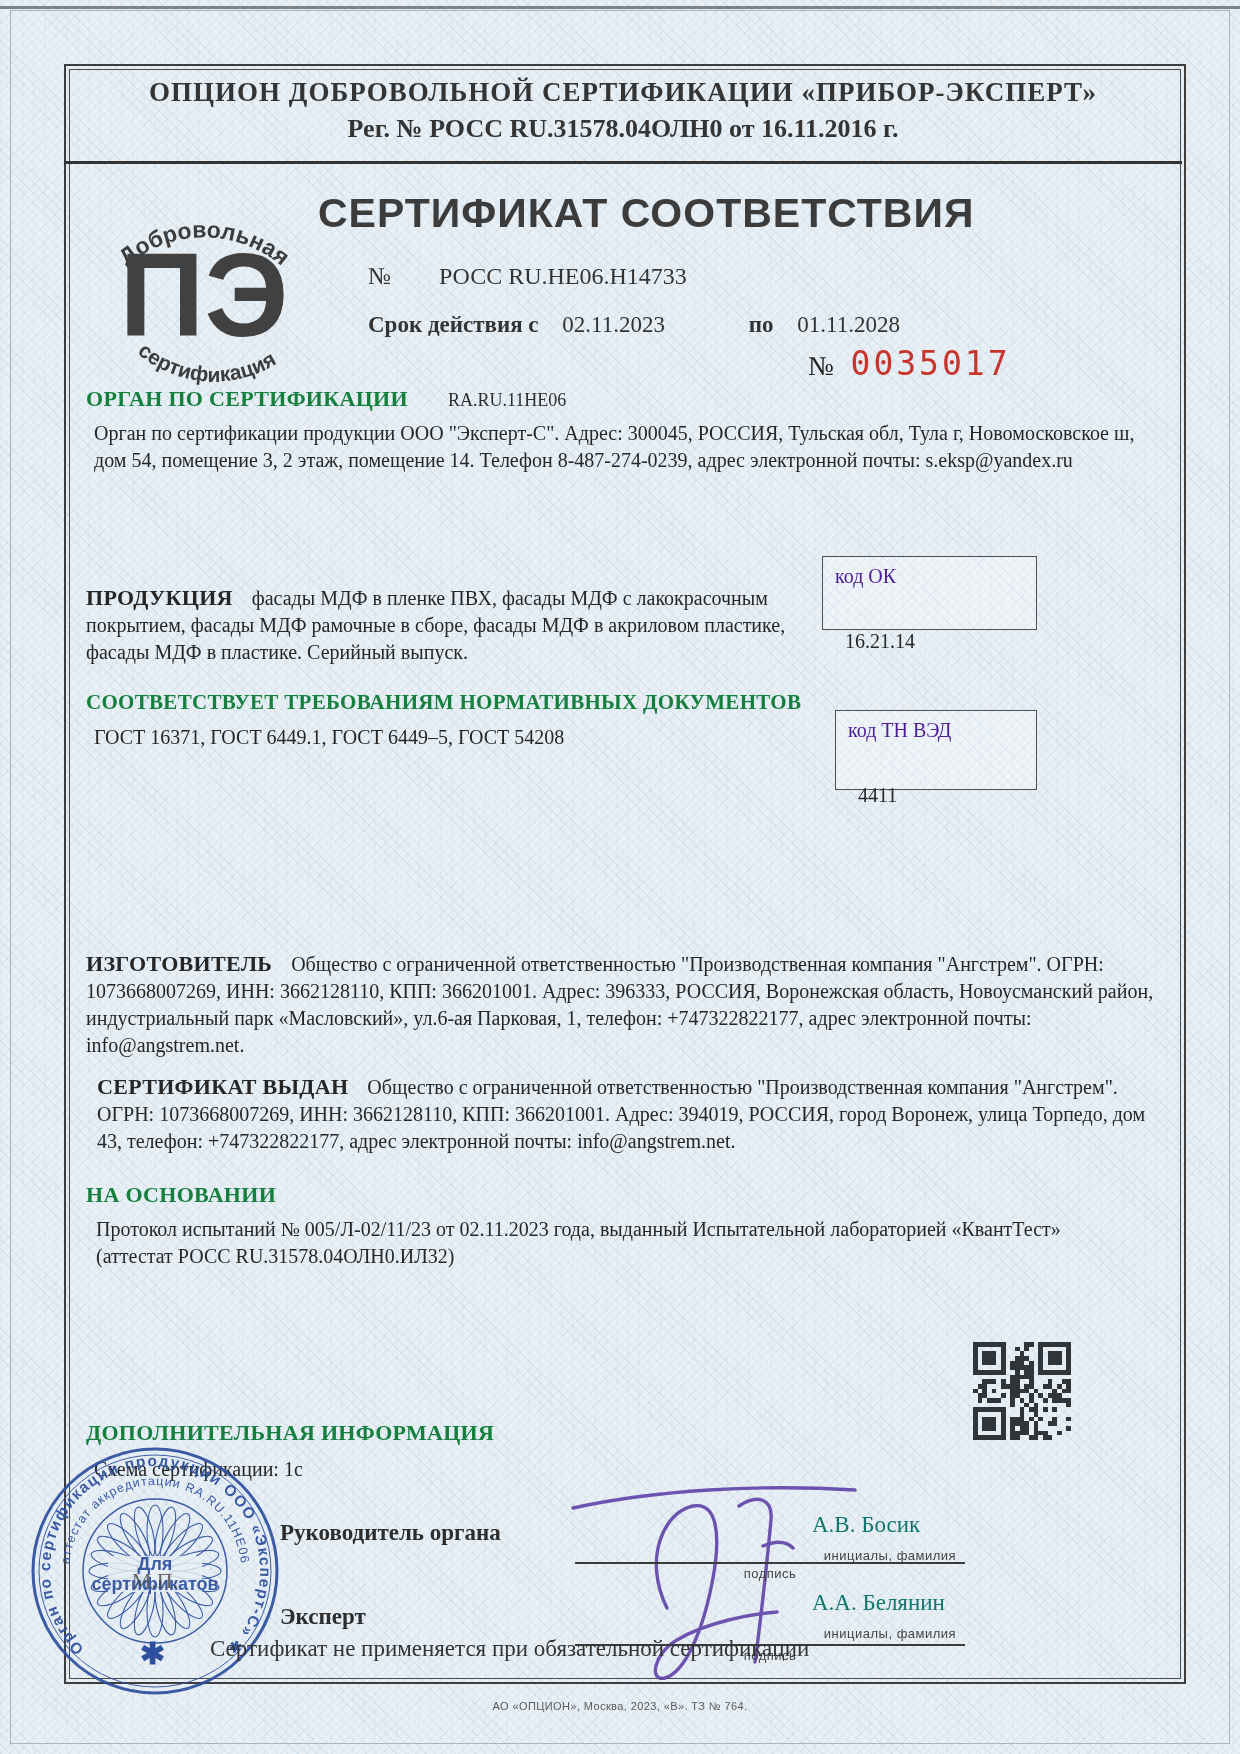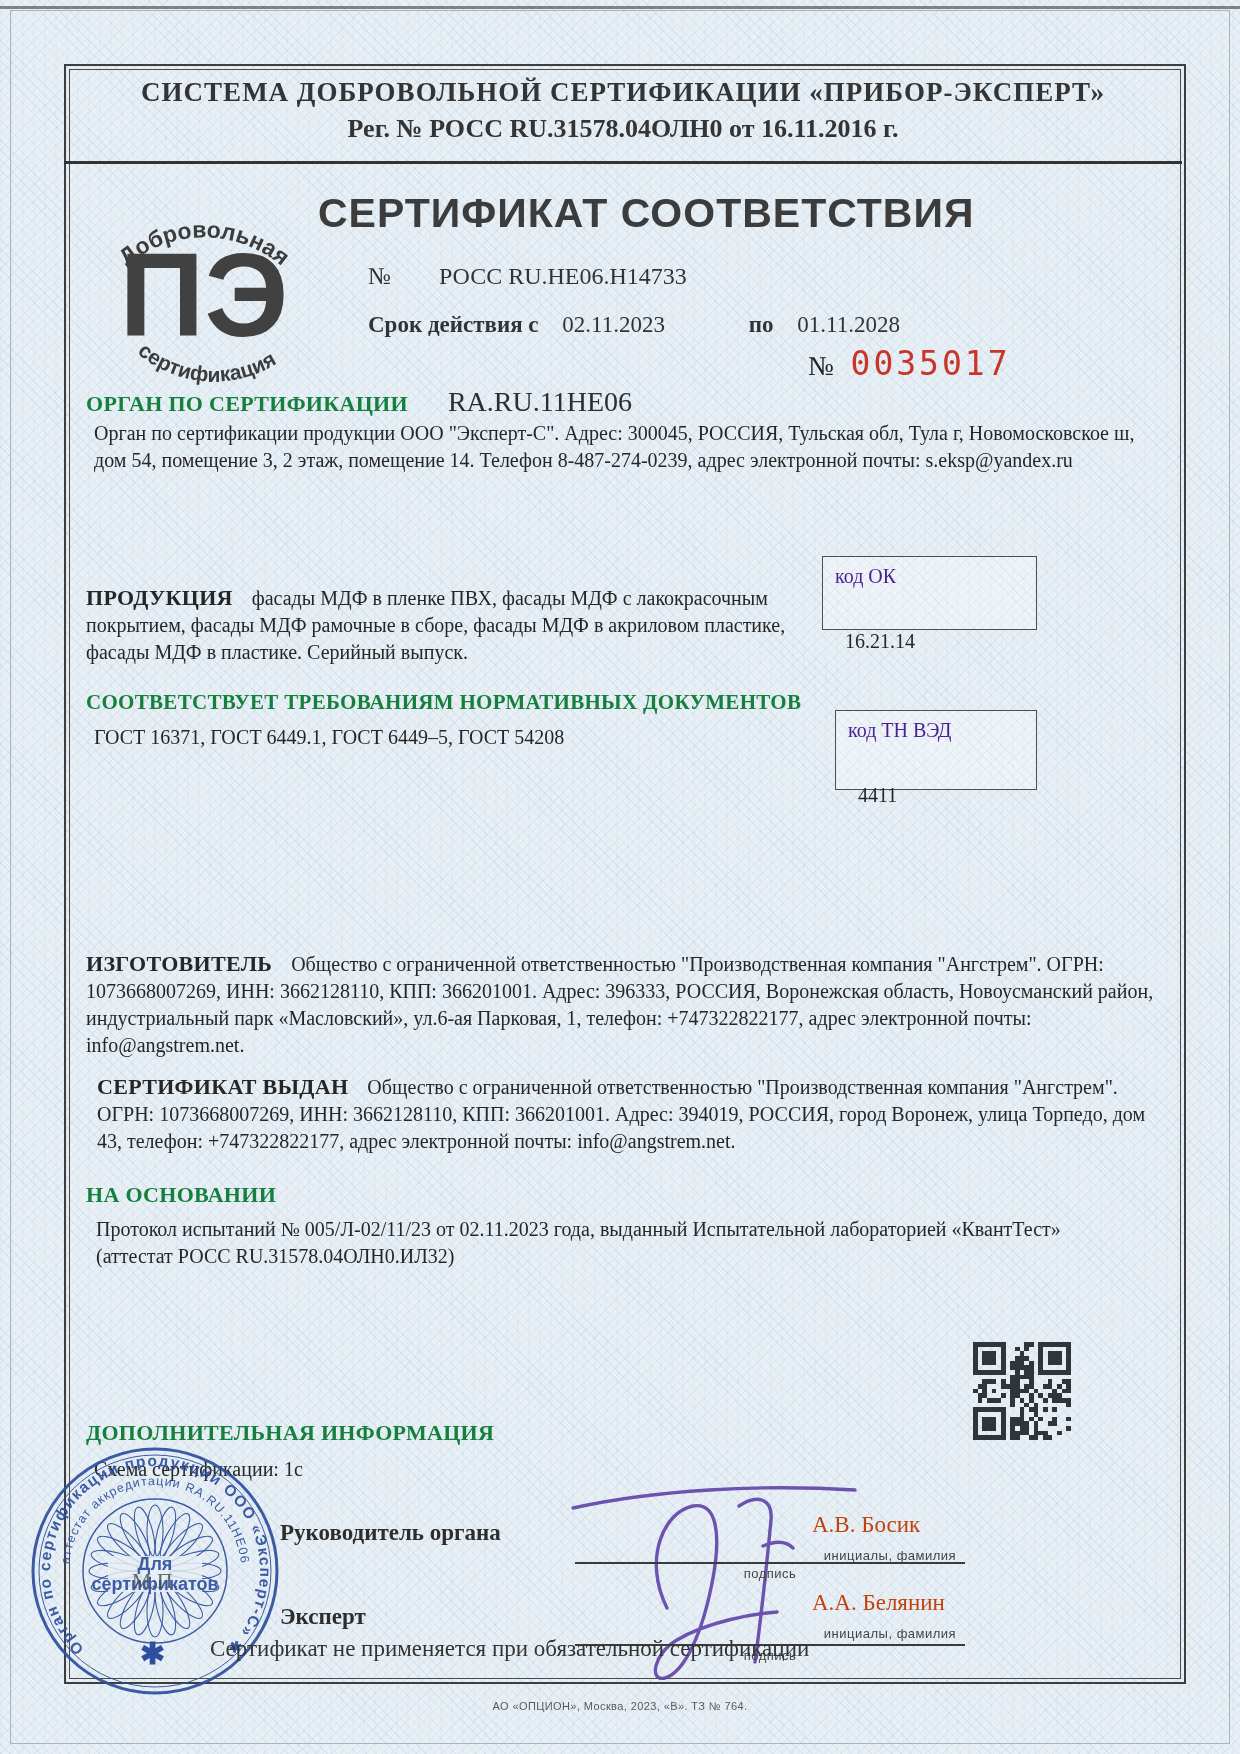--- a/index.html
+++ b/index.html
@@ -32,21 +32,21 @@
   .validity .po{font-weight:bold;margin-left:78px;}
   .blankno{left:808px;top:344px;font-size:27px;color:#222;}
   .blankno .red{font-family:"DejaVu Sans Mono", monospace;font-size:33px;color:#c9342b;
                 letter-spacing:3px;margin-left:10px;}
 
   .sechead{font-weight:bold;font-size:22px;color:#15803d;letter-spacing:.3px;}
   .body20{font-size:20px;line-height:27px;color:#262626;}
   .inlinehead{font-weight:bold;font-size:22px;letter-spacing:.3px;margin-right:14px;}
 
   .organ-row{left:86px;top:386px;}
-  .organ-row .code{font-weight:normal;font-size:28px;margin-left:36px;}
+  .organ-row .code{font-weight:normal;font-size:18px;margin-left:36px;}
   .organ-body{left:94px;top:420px;width:1060px;}
 
   .prod{left:86px;top:584px;width:732px;}
   .codebox{border:1px solid #4f4f4f;box-sizing:border-box;background:rgba(255,255,255,.25);}
   .codebox .cl{font-size:20px;padding:8px 0 0 12px;color:#4c1d95;}
   .codebox .cv{font-size:20px;padding:2px 0 0 22px;color:#262626;margin-top:40px;}
   .box-ok{left:822px;top:556px;width:215px;height:74px;}
   .box-tnved{left:835px;top:710px;width:202px;height:80px;}
 
   .conf-head{left:86px;top:690px;}
@@ -61,36 +61,36 @@
   .addinfo-head{left:86px;top:1420px;}
   .addinfo-body{left:94px;top:1456px;}
 
   .stamp{left:22px;top:1438px;width:266px;height:266px;opacity:.92;}
   .signature-ink{left:525px;top:1450px;width:370px;height:240px;opacity:.9;}
 
   .sigrole{font-weight:bold;font-size:23px;color:#2d2d2d;}
   .sigline{border-top:2px solid #3a3a3a;height:0;}
   .sigcap{font-family:"Liberation Sans", sans-serif;font-size:13px;color:#444;
           letter-spacing:.5px;text-align:center;}
-  .signame{font-size:23px;color:#c2410c;}
+  .signame{font-size:23px;color:#0f766e;}
 
   .footnote{left:210px;top:1636px;font-size:23px;color:#333;}
   .fstar{left:140px;top:1636px;font-size:30px;color:#2d4f9e;font-weight:bold;}
   .imprint{left:0;top:1700px;width:100%;text-align:center;
            font-family:"Liberation Sans", sans-serif;font-size:11px;color:#5a5a5a;letter-spacing:.4px;}
 </style>
 </head>
 <body>
 
 <div class="topscan"></div>
 <div class="edge"></div>
 <div class="frame"></div>
 
 <div class="hdr">
-  <div class="l1">СИСТЕМА ДОБРОВОЛЬНОЙ СЕРТИФИКАЦИИ «ПРИБОР-ЭКСПЕРТ»</div>
+  <div class="l1">ОПЦИОН ДОБРОВОЛЬНОЙ СЕРТИФИКАЦИИ «ПРИБОР-ЭКСПЕРТ»</div>
   <div class="l2">Рег. № РОСС RU.31578.04ОЛН0 от 16.11.2016 г.</div>
 </div>
 
 <svg class="abs" style="left:84px;top:178px;" width="240" height="212" viewBox="0 0 240 212">
   <defs>
     <path id="arcTop" d="M 18 118 A 118 118 0 0 1 222 118" fill="none"></path>
     <path id="arcBot" d="M 30 148 A 118 118 0 0 0 220 162" fill="none"></path>
   </defs>
   <text font-family="Liberation Sans, sans-serif" font-size="23" font-weight="bold" fill="#3c3c3c">
     <textPath href="#arcTop" startOffset="50%" text-anchor="middle">Добровольная</textPath>

